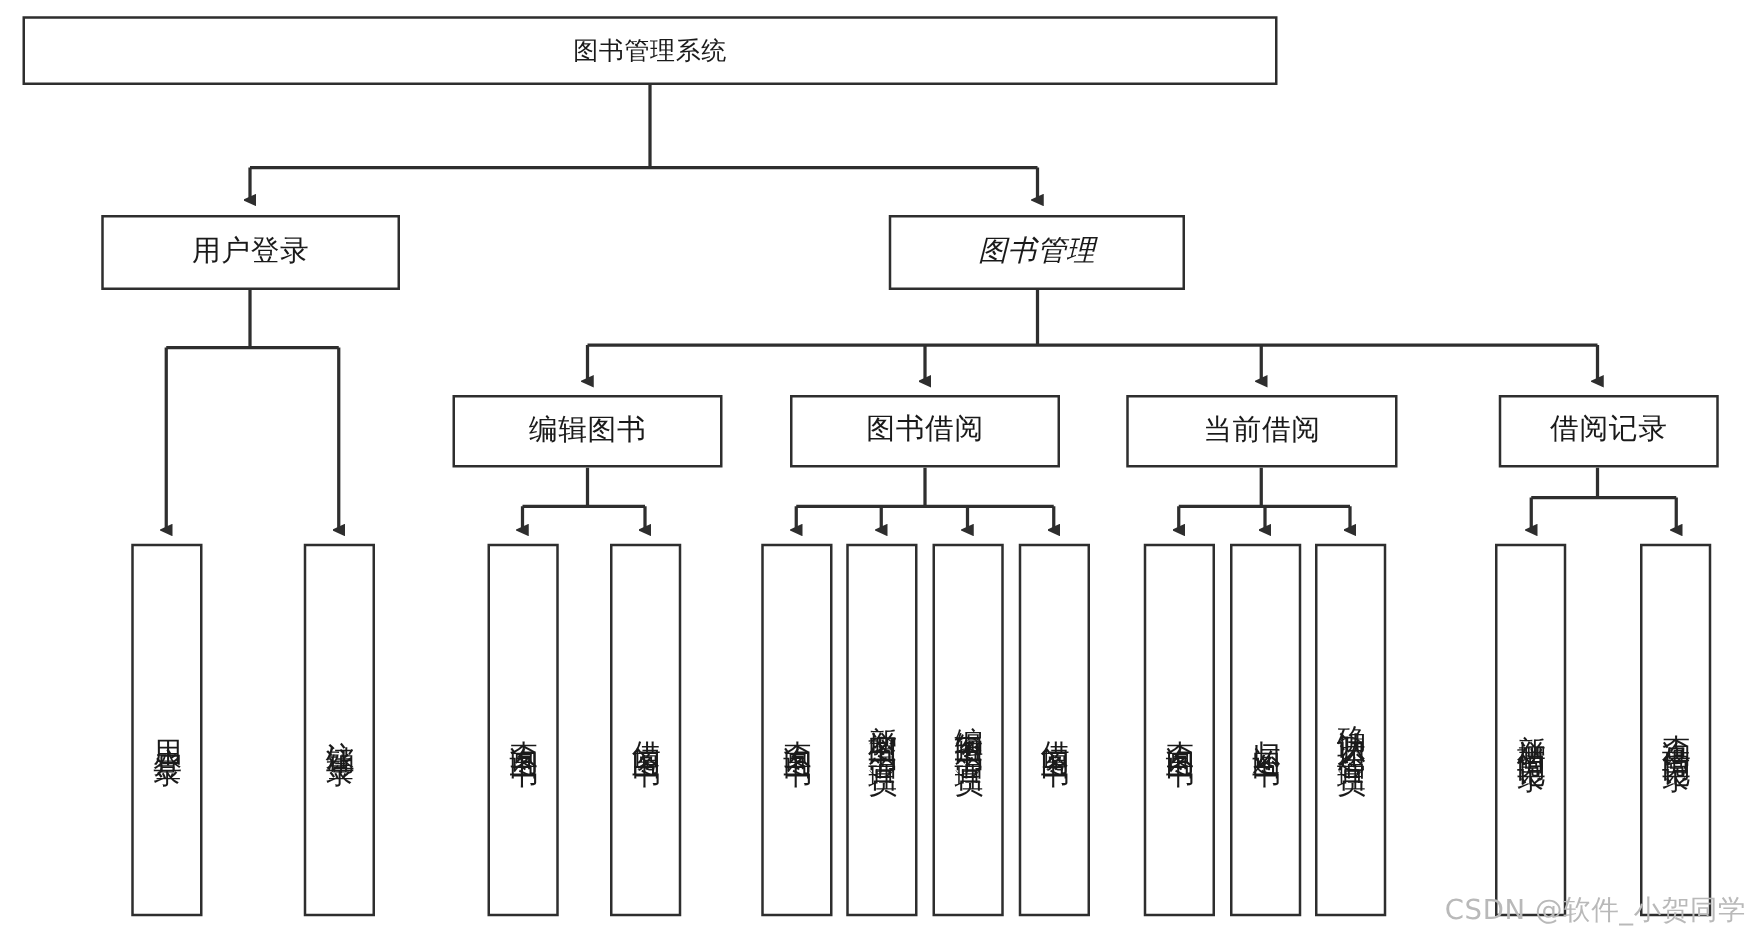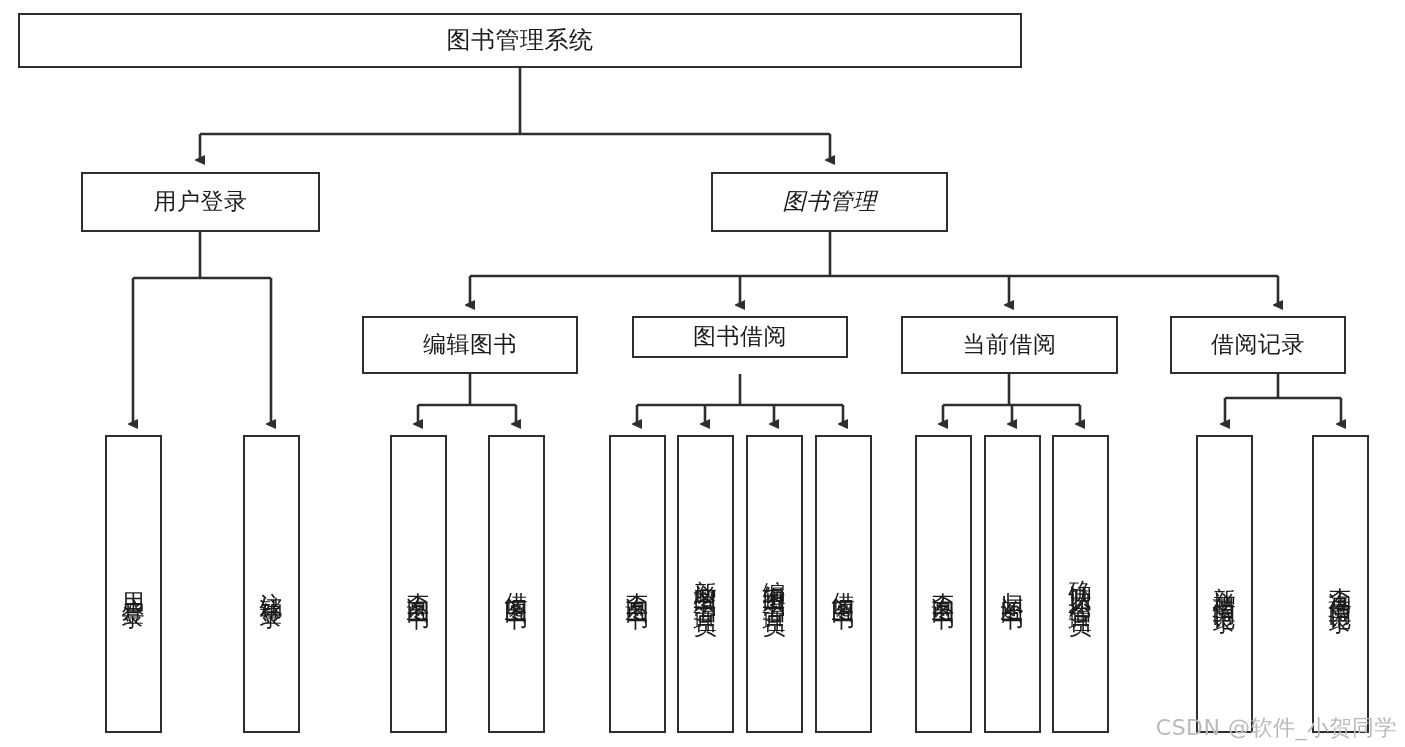--- a/index.html
+++ b/index.html
@@ -40,21 +40,21 @@
     text-align: center;
     line-height: 1.18;
     white-space: nowrap;
   }
   
   .node.horiz .node-label {
     font-size: 23px;
     letter-spacing: 0.5px;
   }
   .node.root .node-label {
-    font-size: 24px;
+    font-size: 20px;
     text-align: center;
   }
   
   .node.vert {
     align-items: center;
     justify-content: center;
     padding: 6px 2px;
   }
   .node.vert .node-label {
     writing-mode: vertical-rl;
@@ -138,27 +138,27 @@
   <div class="node horiz" style="left:81px; top:172px; width:239px; height:60px;">
     <span class="node-label">用户登录</span>
   </div>
   <div class="node horiz" style="left:711px; top:172px; width:237px; height:60px;font-style:italic;">
     <span class="node-label">图书管理</span>
   </div>
 
   <div class="node horiz" style="left:362px; top:316px; width:216px; height:58px;">
     <span class="node-label">编辑图书</span>
   </div>
-  <div class="node horiz" style="left:632px; top:316px; width:216px; height:42px;">
+  <div class="node horiz" style="left:632px; top:316px; width:216px; height:58px;font-family:Liberation Mono, monospace;">
     <span class="node-label">图书借阅</span>
   </div>
   <div class="node horiz" style="left:901px; top:316px; width:217px; height:58px;">
     <span class="node-label">当前借阅</span>
   </div>
-  <div class="node horiz" style="left:1170px; top:316px; width:176px; height:58px;">
+  <div class="node horiz" style="left:1199px; top:316px; width:176px; height:58px;font-family:Liberation Mono, monospace;">
     <span class="node-label">借阅记录</span>
   </div>
 
   <div class="node vert" style="left:105px; top:435px; width:57px; height:298px;">
     <span class="node-label">用户登录</span>
   </div>
   <div class="node vert" style="left:243px; top:435px; width:57px; height:298px;">
     <span class="node-label">注销登录</span>
   </div>
 

